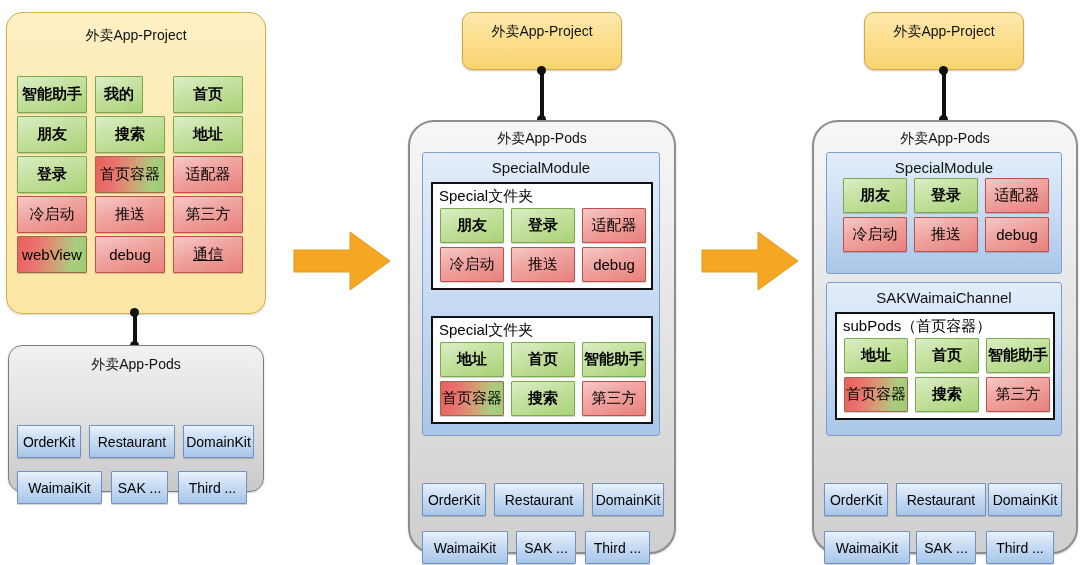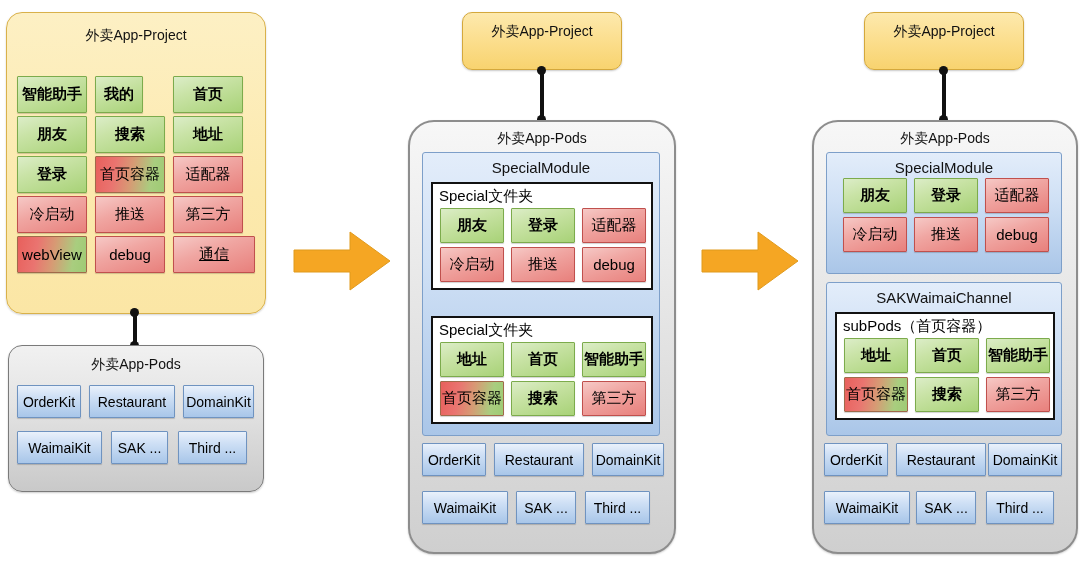--- a/index.html
+++ b/index.html
@@ -34,20 +34,21 @@
   }
   .cell.mixed{
     background:linear-gradient(100deg,#e8605c 0%,#ea7470 28%,#d79a74 52%,#a9cd7f 80%,#9ecb74 100%);
     border:1px solid #a06a4a;
     box-shadow:0 1px 1px rgba(0,0,0,.18);
   }
   .cell.blue{
     background:linear-gradient(180deg,#eaf1fb 0%,#cfe0f5 35%,#a8c6e9 100%);
     border:1px solid #6f93c0;
     box-shadow:0 1px 1px rgba(0,0,0,.18);
+    margin-top:40px;
   }
 
   
   .panel-title{
     text-align:center;font-size:14px;color:#111;
   }
   .yellow-panel{
     position:absolute;
     background:linear-gradient(180deg,#fdf0c4 0%,#fce9ad 60%,#fbe6a5 100%);
     border:1px solid #d9b14a;
@@ -118,21 +119,21 @@
       <div class="cell green" style="position: absolute; left: 95px; top: 116px; width: 70px; height: 37px; font-size: 15px;">搜索</div>
       <div class="cell green" style="position: absolute; left: 173px; top: 116px; width: 70px; height: 37px; font-size: 15px;">地址</div>
       <div class="cell green" style="position: absolute; left: 17px; top: 156px; width: 70px; height: 37px; font-size: 15px;">登录</div>
       <div class="cell mixed" style="position: absolute; left: 95px; top: 156px; width: 70px; height: 37px; font-size: 15px;">首页容器</div>
       <div class="cell red" style="position: absolute; left: 173px; top: 156px; width: 70px; height: 37px; font-size: 15px;">适配器</div>
       <div class="cell red" style="position: absolute; left: 17px; top: 196px; width: 70px; height: 37px; font-size: 15px;">冷启动</div>
       <div class="cell red" style="position: absolute; left: 95px; top: 196px; width: 70px; height: 37px; font-size: 15px;">推送</div>
       <div class="cell red" style="position: absolute; left: 173px; top: 196px; width: 70px; height: 37px; font-size: 15px;">第三方</div>
       <div class="cell mixed" style="position: absolute; left: 17px; top: 236px; width: 70px; height: 37px; font-size: 15px;">webView</div>
       <div class="cell red" style="position: absolute; left: 95px; top: 236px; width: 70px; height: 37px; font-size: 15px;">debug</div>
-      <div class="cell red" style="position: absolute; left: 173px; top: 236px; width: 82px; height: 37px; font-size: 15px; text-decoration: underline;">通信</div>
+      <div class="cell red" style="position: absolute; left: 173px; top: 236px; width: 70px; height: 37px; font-size: 15px; text-decoration: underline;">通信</div>
     </div>
 
   <div class="dot" style="left:130px;top:308px;"></div>
   <div class="connector" style="left:132.5px;top:310px;height:36px;"></div>
   <div class="dot" style="left:130px;top:341px;"></div>
 
   <div class="gray-panel" style="left:8px;top:345px;width:254px;height:145px;">
     <div class="panel-title" style="margin-top:10px;">外卖App-Pods</div>
   </div>
   <div id="s1pods">

